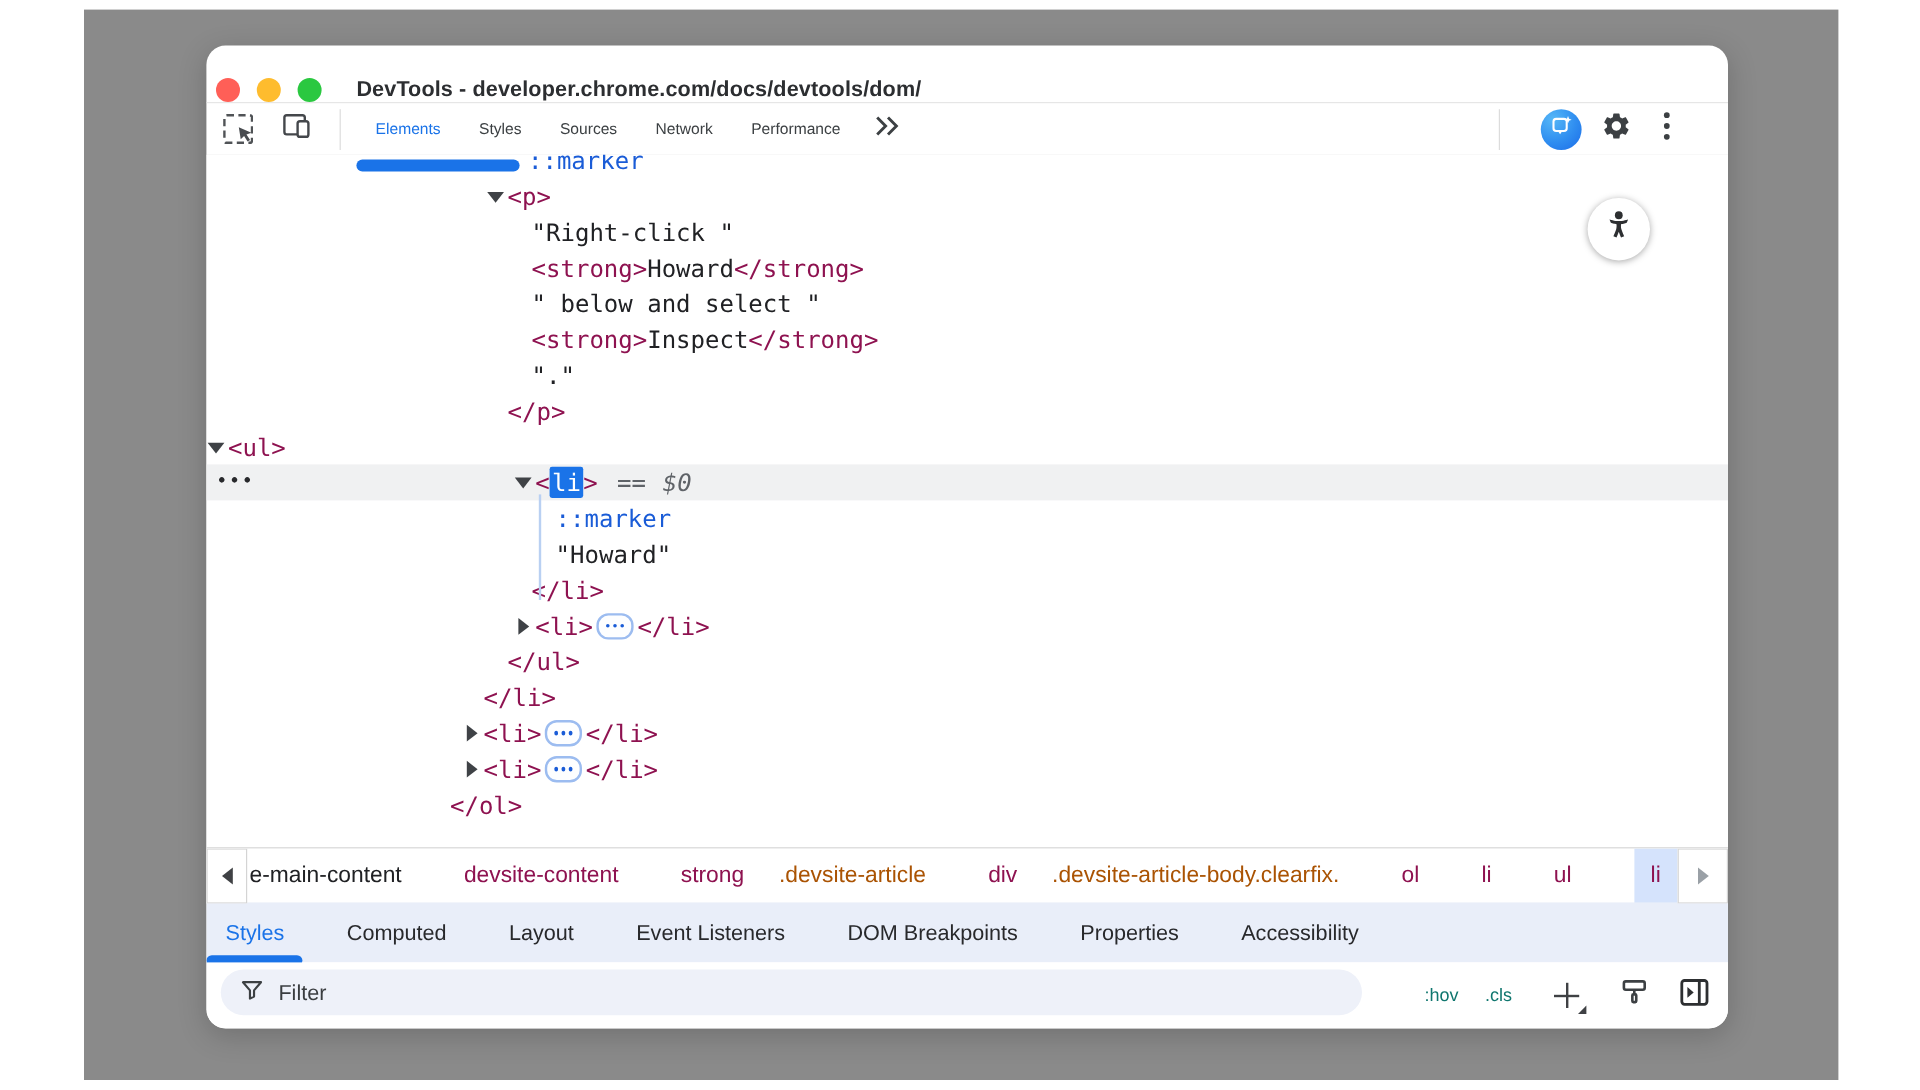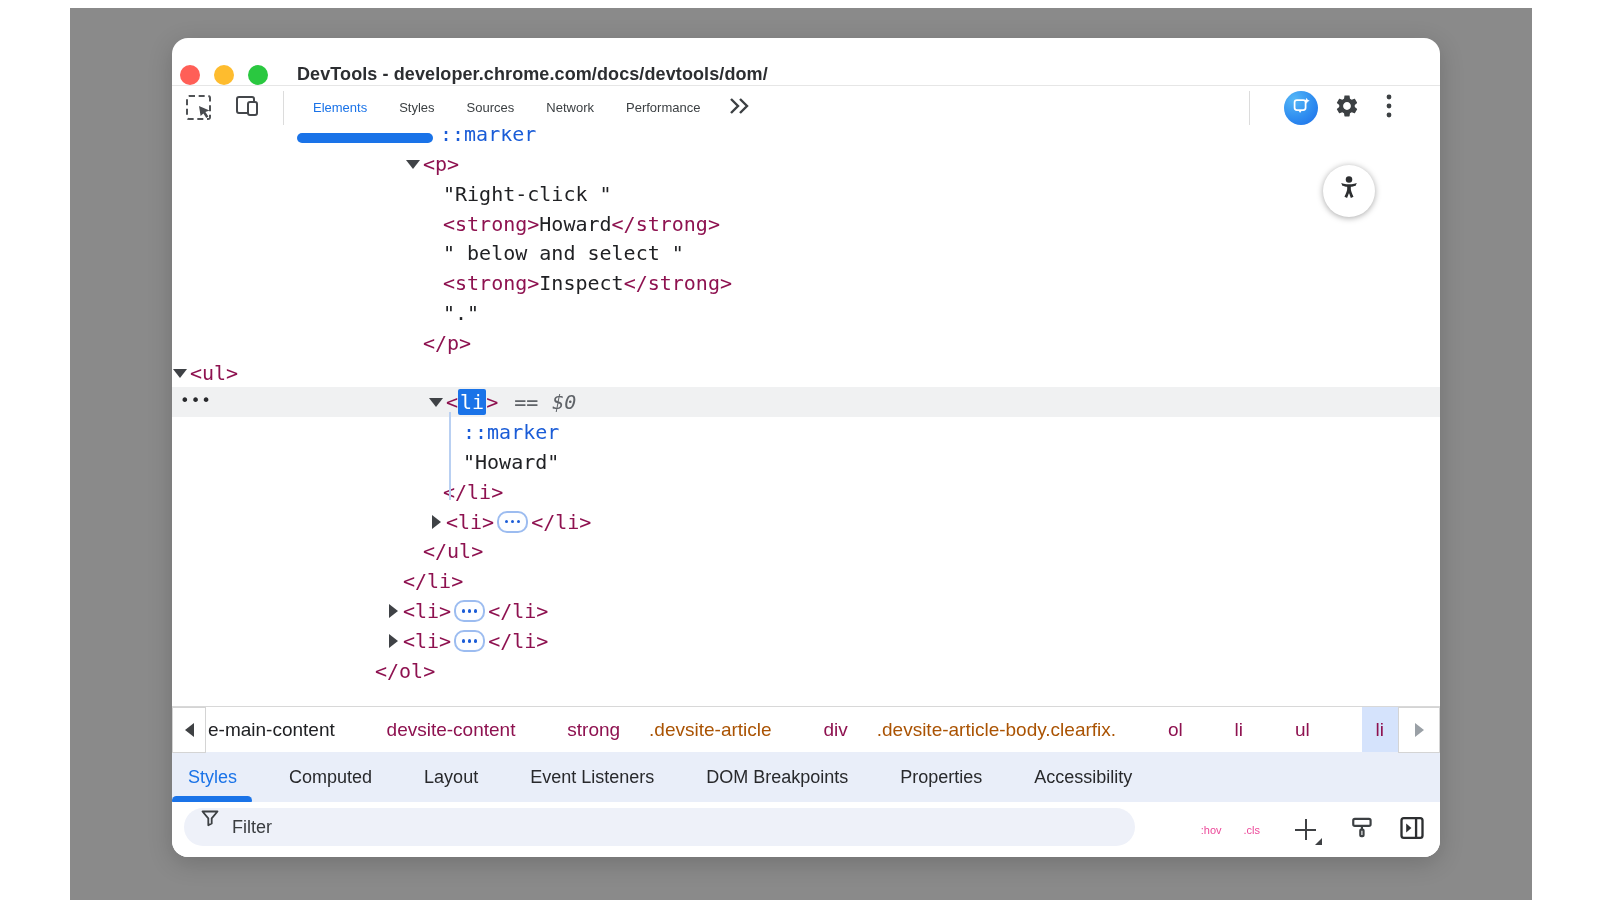--- a/index.html
+++ b/index.html
@@ -81,26 +81,26 @@
   
   .styles-tabs{position:absolute;left:0;top:714px;right:0;height:50px;background:#e9eef9;
     display:flex;align-items:center;gap:52px;padding-left:16px;font-size:18px;color:#28292c;}
   .styles-tab.selected{color:#1a73e8;}
   .styles-underline{position:absolute;left:0;bottom:-3px;width:80px;height:9px;border-radius:6px;background:#1a73e8;}
 
   
   .filter-bar{position:absolute;left:0;top:764px;right:0;height:55px;background:#fff;
     display:flex;align-items:center;}
   .filter-pill{position:absolute;left:12px;top:6px;width:951px;height:38px;border-radius:19px;
-    background:#eef1f9;display:flex;padding-left:16px;box-sizing:border-box;}
+    background:#eef1f9;display:flex;align-items:center;padding-left:16px;box-sizing:border-box;}
   .filter-input{border:none;background:transparent;outline:none;font-size:18px;color:#202124;
     margin-left:10px;width:800px;font-family:"Liberation Sans","DejaVu Sans",sans-serif;}
   .filter-input::placeholder{color:#3a3d40;opacity:1;}
   .filter-right{position:absolute;right:14px;top:0;bottom:0;display:flex;align-items:center;gap:22px;}
-  .toggle-label{font-size:11px;color:#ec4899;}
+  .toggle-label{font-size:15px;color:#0f766e;}
   .plus-wrap{position:relative;width:24px;height:24px;}
   .plus-wrap .plus-h{position:absolute;left:1px;top:11px;width:21px;height:2.2px;background:#3f4144;}
   .plus-wrap .plus-v{position:absolute;left:10.5px;top:1px;width:2.2px;height:21px;background:#3f4144;}
   .plus-wrap .corner{position:absolute;right:-4px;bottom:-3px;border-left:7px solid transparent;border-bottom:7px solid #3f4144;}
 </style>
 </head>
 <body>
 
 <div class="stage">
   <div class="window">

